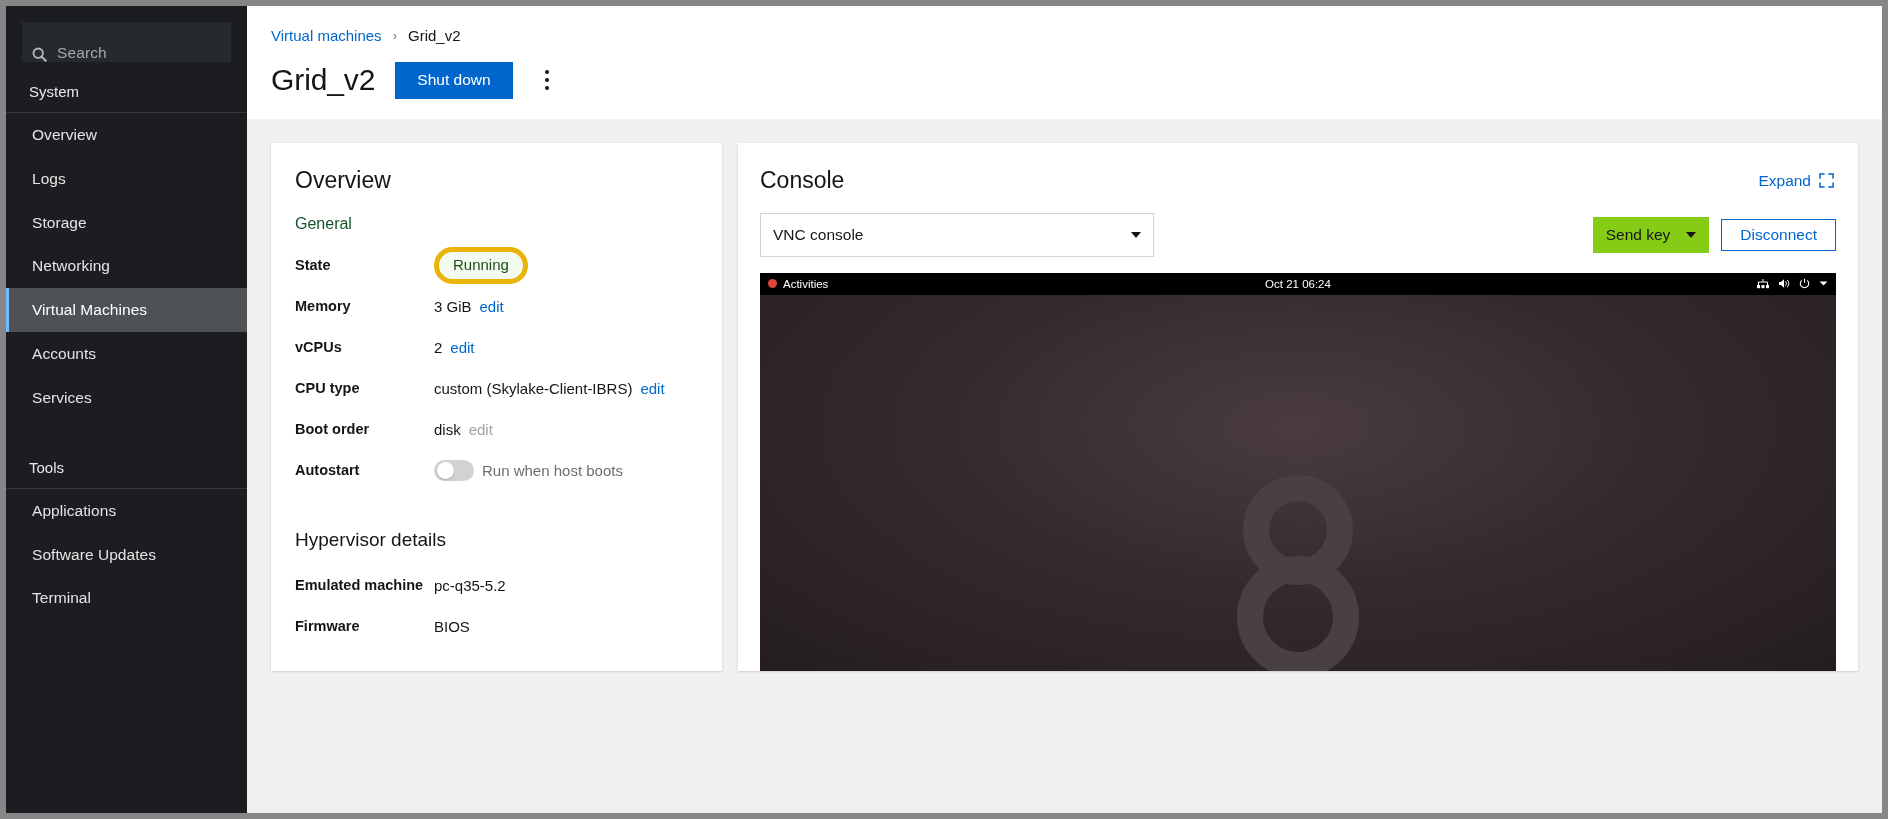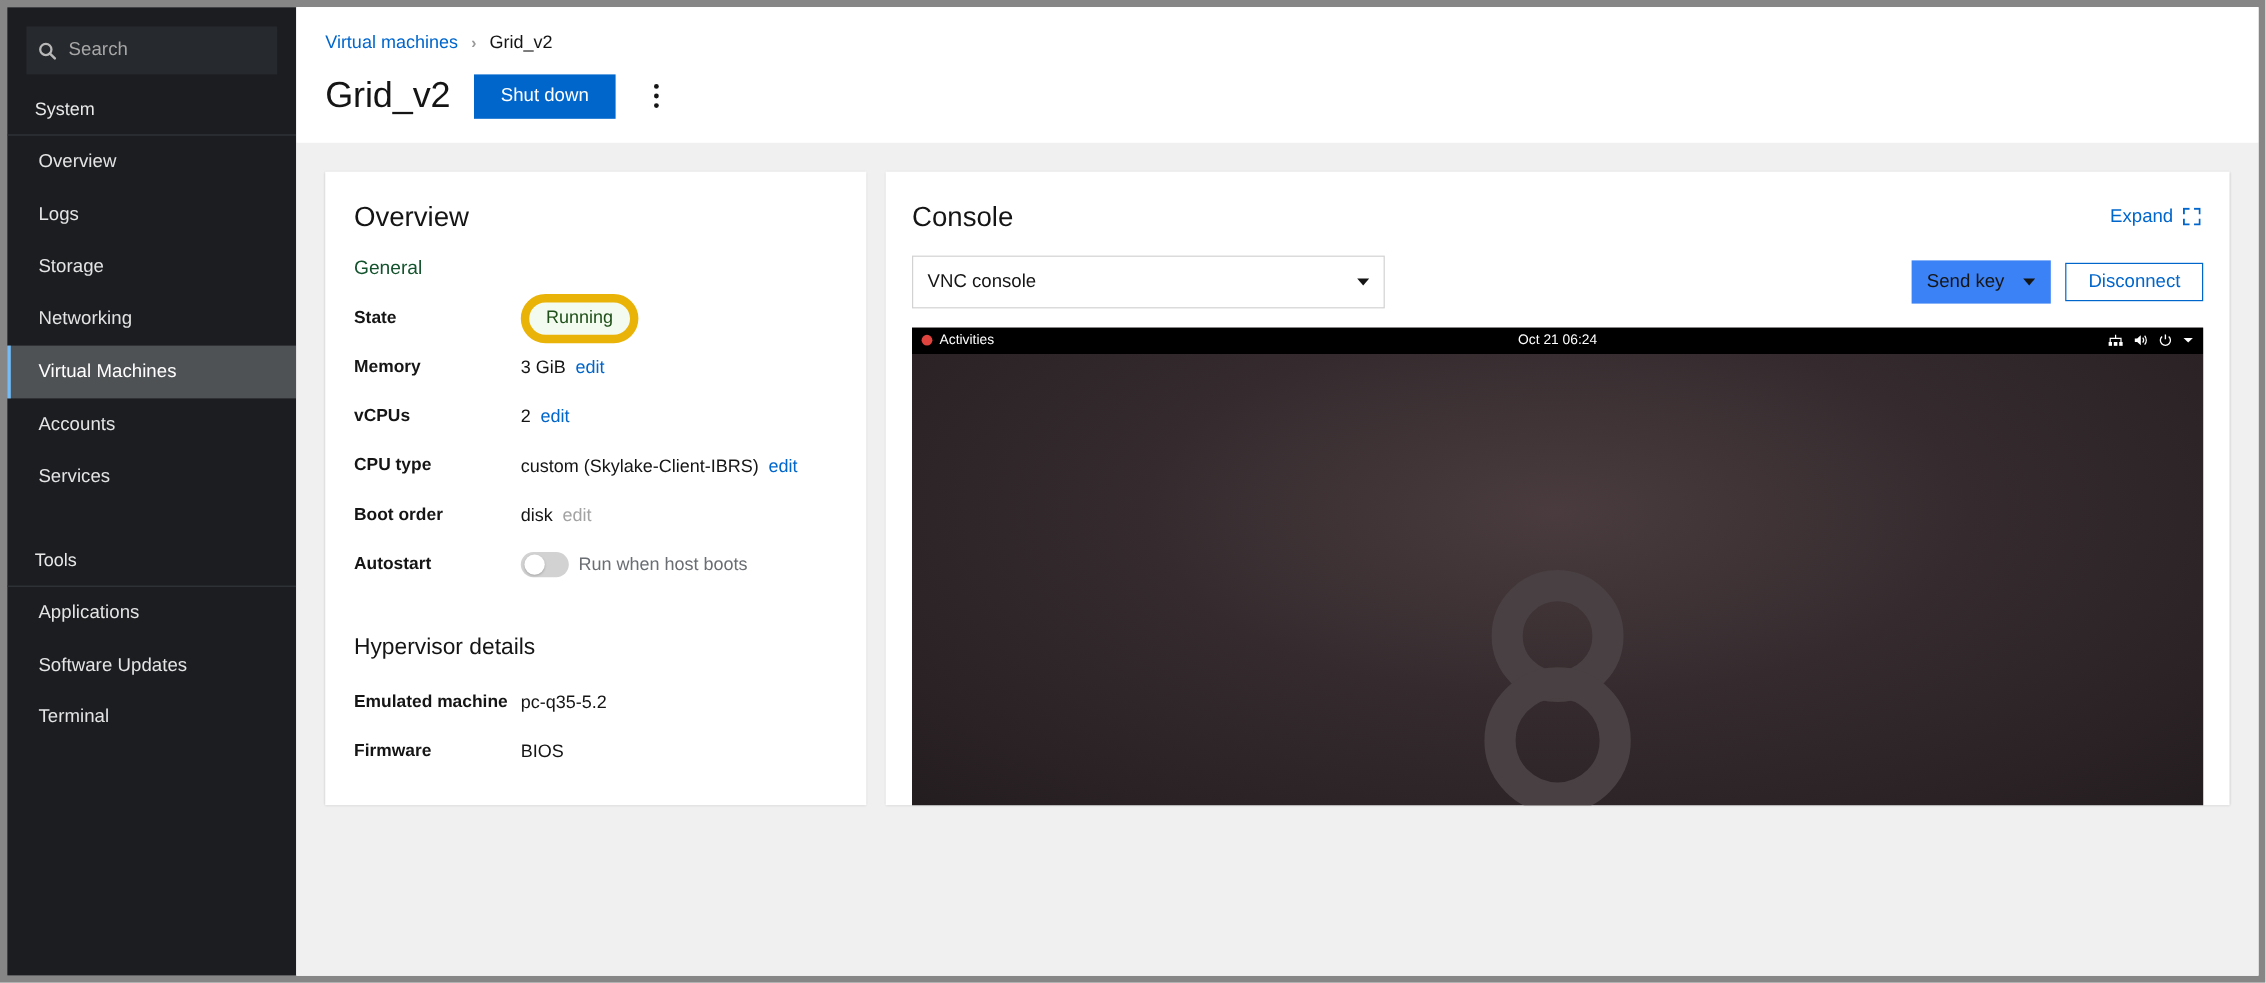--- a/index.html
+++ b/index.html
@@ -28,21 +28,21 @@
     display: flex;
     flex-direction: column;
     padding-top: 9px;
     color: #e0e0e0;
   }
   .search-wrap { padding: 7px 16px 10px 16px; }
   .search-box {
     height: 40px;
     background: #26292d;
     display: flex;
-    align-items: center;
+    align-items: flex-end;
     padding: 0 10px;
     gap: 10px;
   }
   .search-icon { width: 15px; height: 15px; flex: 0 0 15px; position: relative; }
   .search-icon svg { display: block; }
   .search-text {
     font-size: 15.5px;
     color: #a7a7a7;
     letter-spacing: .1px;
   }
@@ -184,21 +184,21 @@
     display: flex;
     align-items: center;
     gap: 8px;
     white-space: nowrap;
   }
   .link { color: #0066cc; cursor: pointer; font-size: 15px; }
   .link-disabled { color: #a3a3a3; cursor: default; font-size: 15px; }
   .badge-running {
     display: inline-block;
     background: #f3faf0;
-    border: 7px solid #eab308;
+    border: 5px solid #eab308;
     color: #1e4f18;
     border-radius: 30px;
     padding: 4px 14px 5px 14px;
     font-size: 15px;
     line-height: 1.15;
   }
   .toggle {
     width: 40px; height: 21px;
     background: #d2d2d2;
     border-radius: 11px;
@@ -270,21 +270,21 @@
   }
   .sendkey {
     height: 36px;
     display: flex;
     align-items: center;
     gap: 16px;
     padding: 0 12px 0 12px;
     font-size: 15.5px;
     color: #151515;
     cursor: pointer;
-    background: #3b82f6;
+    background: #84cc16;
     border: 1px solid transparent;
   }
   .btn-secondary {
     height: 32px;
     border: 1px solid #0066cc;
     color: #0066cc;
     background: #ffffff;
     font-size: 15.5px;
     font-family: inherit;
     padding: 0 18px;

